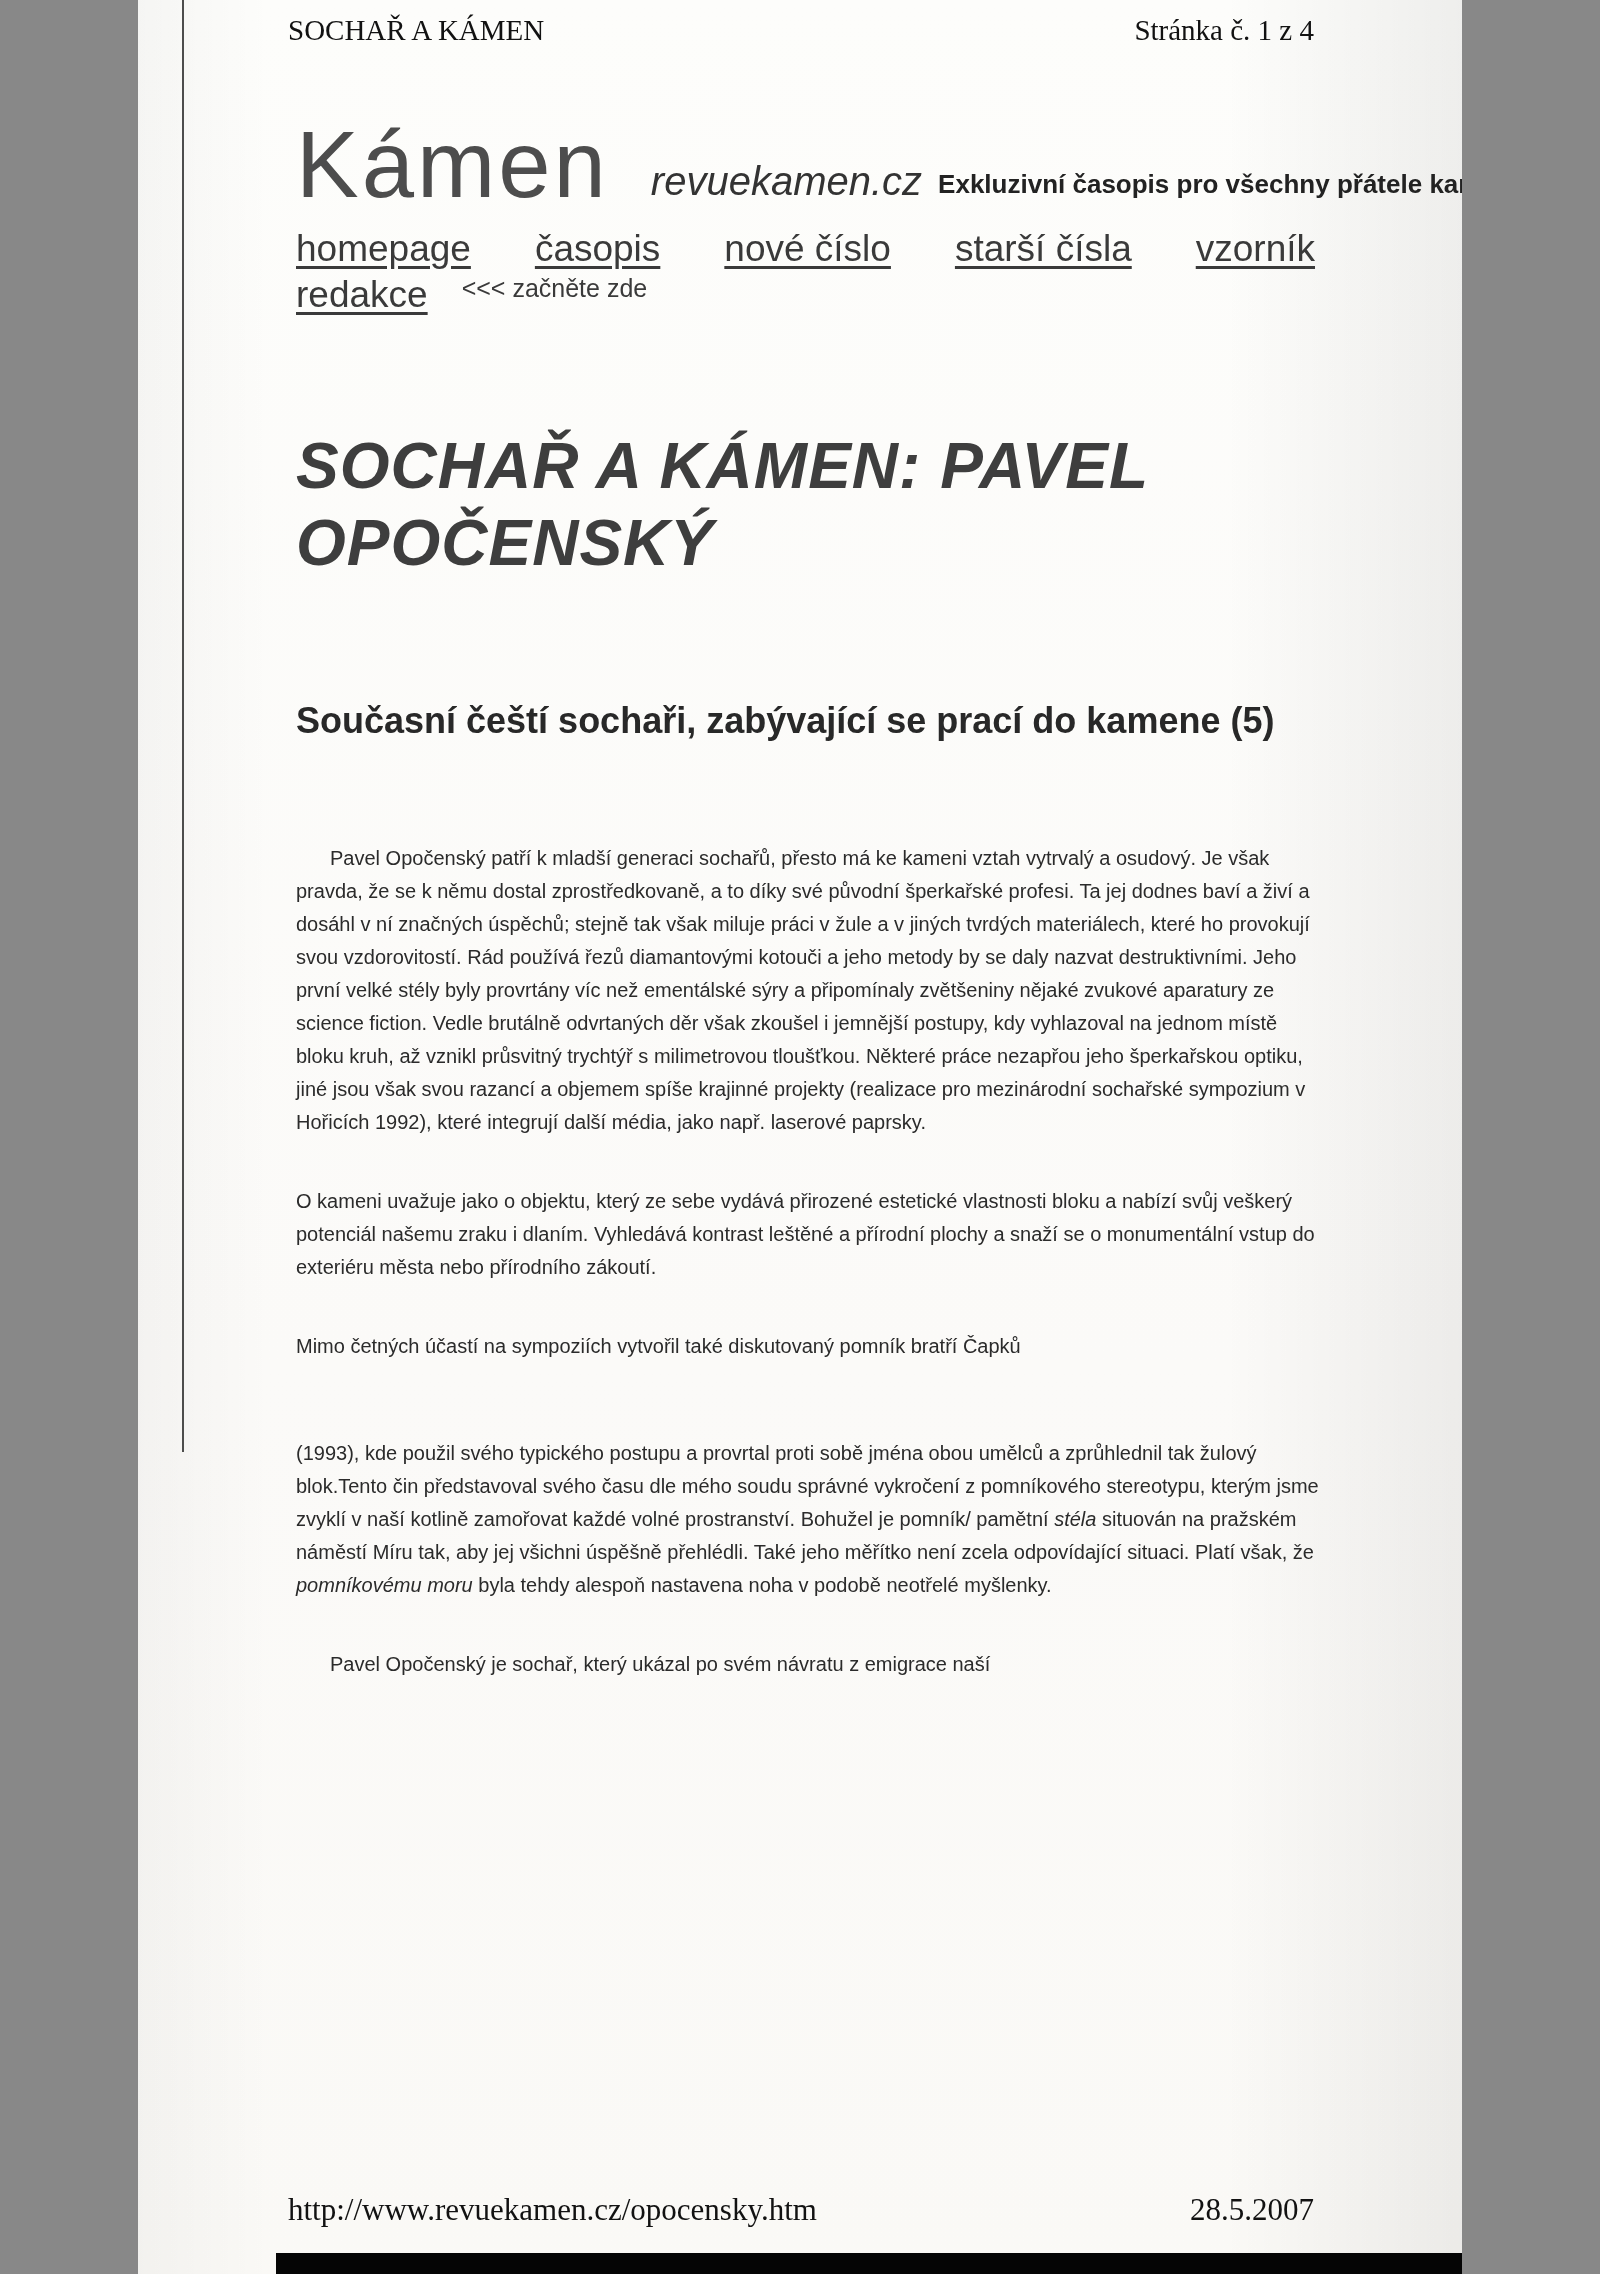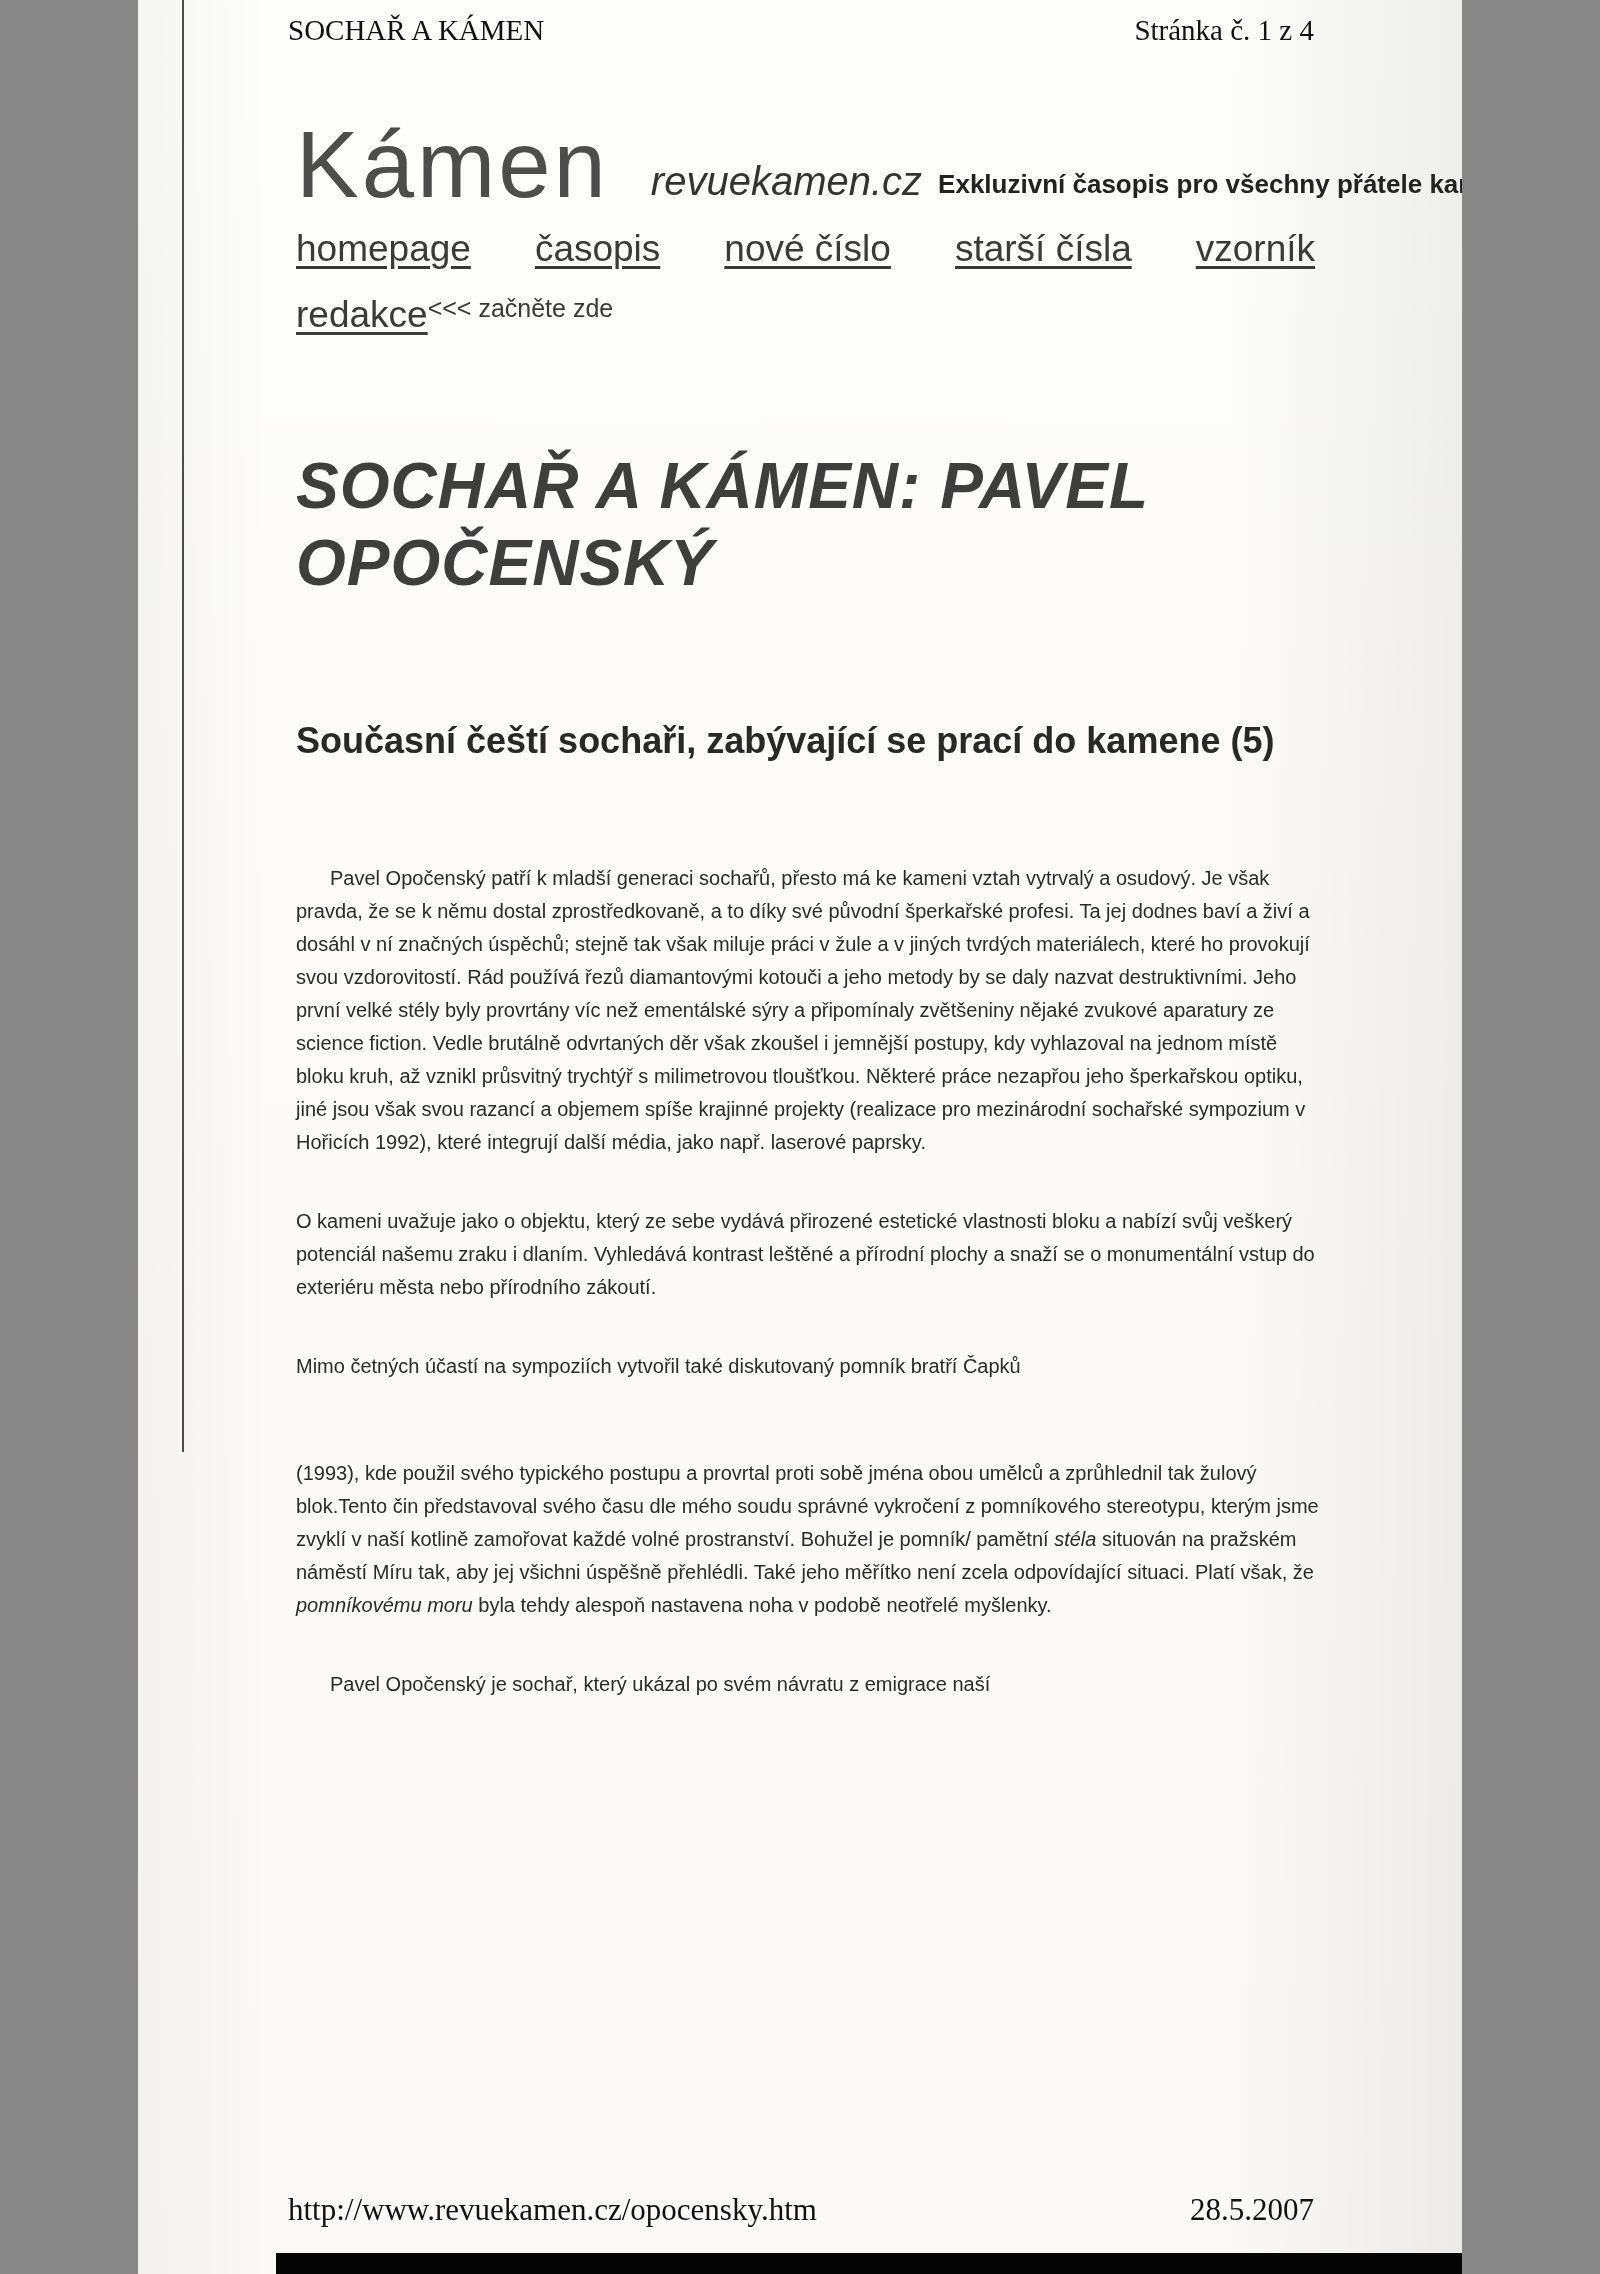--- a/index.html
+++ b/index.html
@@ -49,21 +49,21 @@
   .tagline {
     font-size: 26px;
     font-weight: bold;
     color: #222;
     margin-left: 16px;
     margin-bottom: 12px;
     text-align: right;
   }
   .nav-row { display: flex; align-items: flex-start; margin-top: 16px; }
   .nav-row1 { gap: 64px; }
-  .nav-row2 { margin-top: 24px; }
+  .nav-row2 { margin-top: 4px; gap: 34px; }
   .nav-link {
     font-size: 37px;
     color: #3a3a3a;
     text-decoration: underline;
     text-underline-offset: 5px;
     cursor: pointer;
   }
   .start-hint { font-size: 25px; color: #3a3a3a; }
 
   

